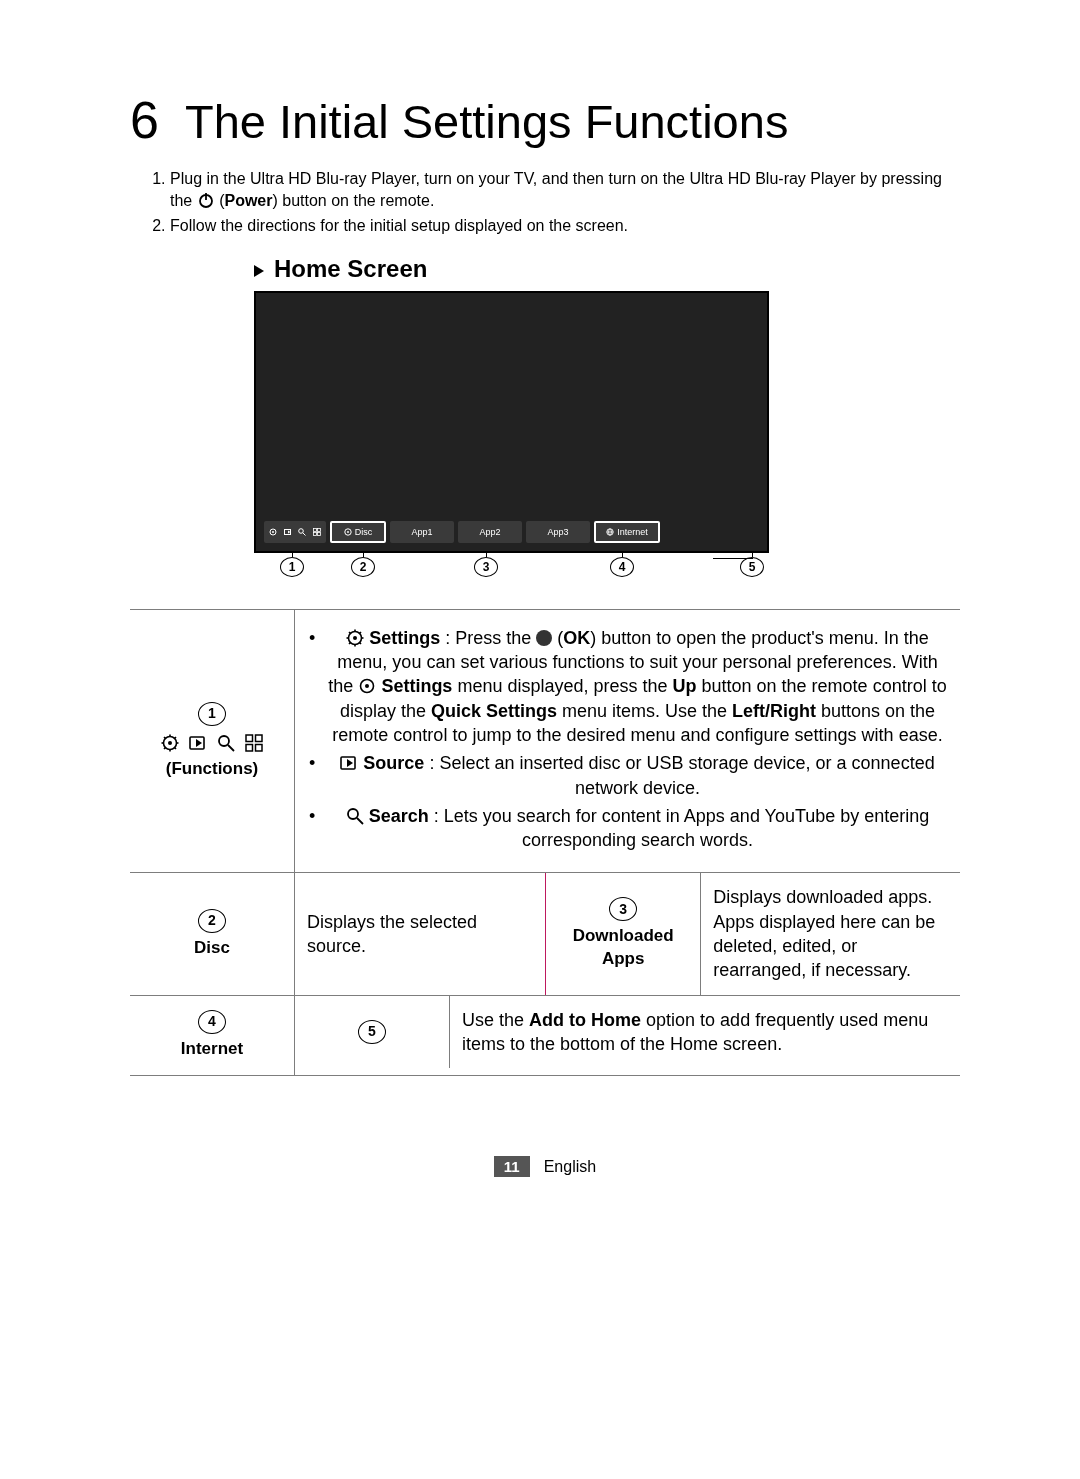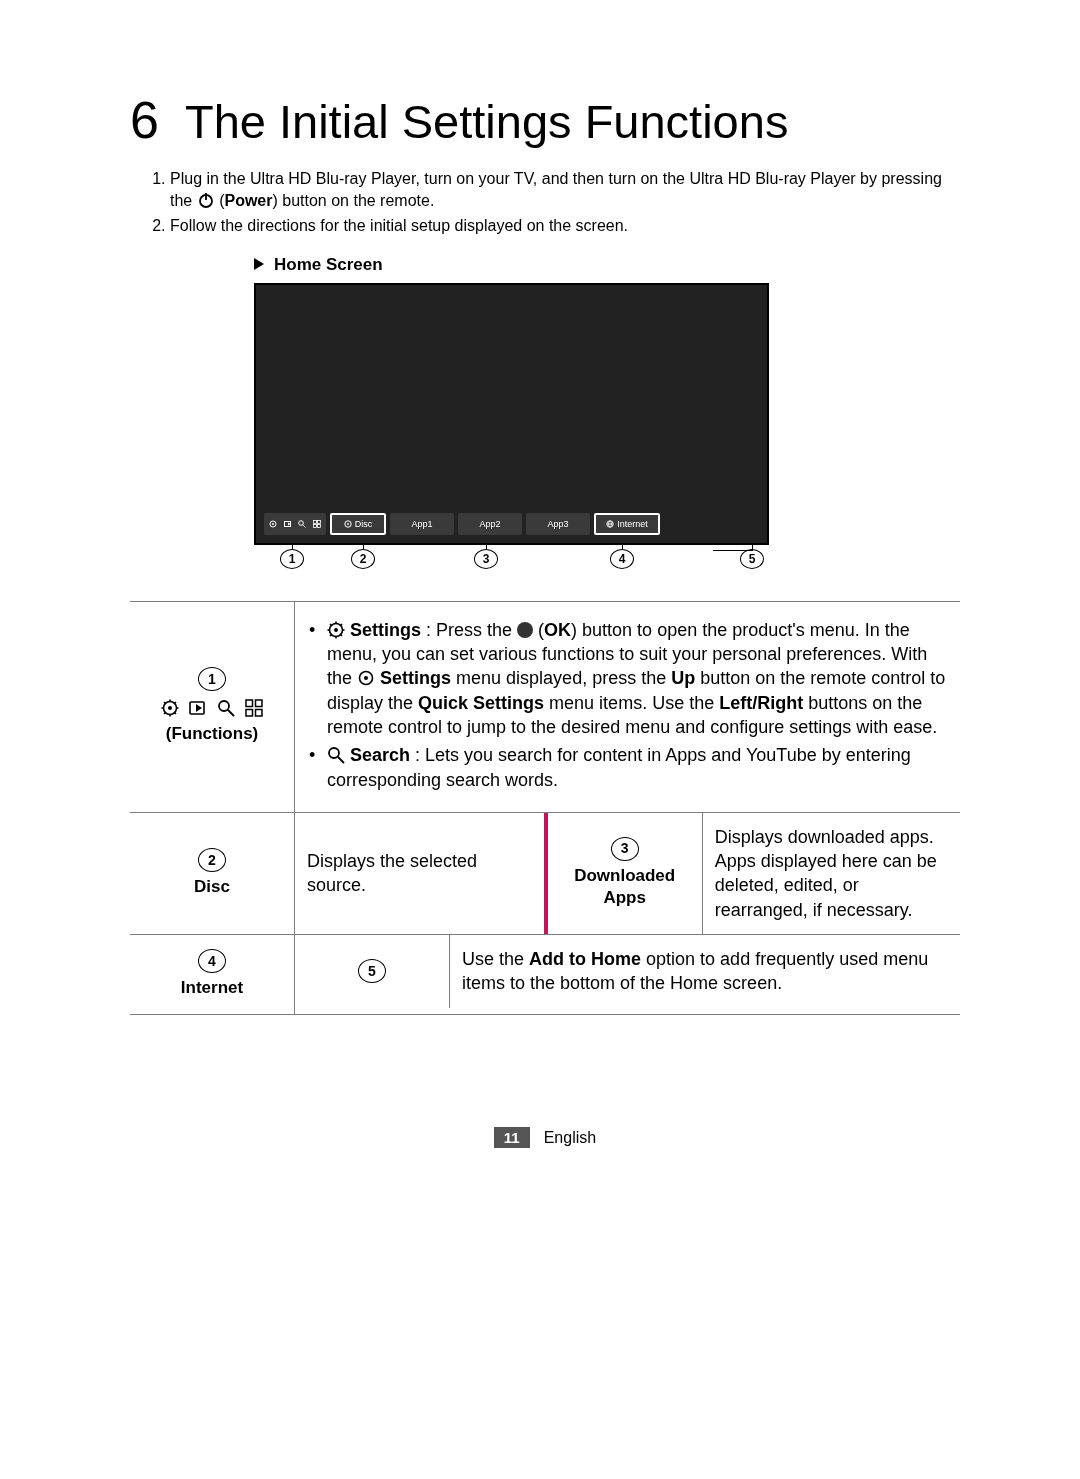--- a/index.html
+++ b/index.html
@@ -35,21 +35,21 @@
     margin-bottom: 4px;
   }
   .step-flex { display:inline; }
   .power-icon {
     display:inline-block;
     width:18px; height:18px;
     vertical-align:-3px;
   }
   .home-screen-label {
     font-weight: bold;
-    font-size: 17px;
+    font-size: 24px;
     margin: 18px 0 8px 124px;
   }
   .home-screen-label .tri {
     display:inline-block;
     width:0;height:0;
     border-top:6px solid transparent;
     border-bottom:6px solid transparent;
     border-left:10px solid #000;
     margin-right:10px;
     vertical-align:0px;
@@ -159,32 +159,32 @@
     font-size:14px;font-weight:bold;
     display:flex;align-items:center;justify-content:center;
   }
   .bub-dark {
     display:inline-block;
     width:16px;height:16px;border-radius:50%;
     background:#333; vertical-align:-2px;
   }
   .b { font-weight:bold; }
   .bullet-list{ list-style:none; margin:0; padding:0; }
-  .bullet-list li{ position:relative; padding-left:18px; margin-bottom:4px;}
+  .bullet-list li{ position:relative; padding-left:18px; margin-bottom:4px;text-align:center;}
   .bullet-list li::before{ content:"•"; position:absolute; left:0; top:0; font-size:18px;}
   .inline-ic { display:inline-block; width:18px;height:18px; vertical-align:-3px;}
 
   .split { display:flex; }
   .split > div { padding:12px 12px; }
-  .split .cL { flex:1.3; border-right:4px solid #be185d; display:flex; align-items:center; }
+  .split .cL { flex:1.3; border-right:1px solid #be185d; display:flex; align-items:center; }
   .split .cM { width:130px; flex:none; border-right:1px solid #7d7d7d; display:flex; flex-direction:column; align-items:center; justify-content:center; gap:4px; font-weight:bold; font-size:17px; text-align:center;}
   .split .cR { flex:1.35; }
 
   .footer {
-    margin-top:112px;
+    margin-top:80px;
     text-align:center;
     font-size:16px;
   }
   .footer .pg {
     display:inline-block;
     background:#555; color:#fff;
     padding:2px 10px;
     font-weight:bold;
     font-size:15px;
   }
@@ -351,20 +351,27 @@
                     <line x1="13.2" y1="4.8" x2="15" y2="3"></line>
                   </g>
                 </svg></span>
             <span class="b">Settings</span><span> : Press the </span><span class="bub-dark"></span> (<span class="b">OK</span><span>) button to open the product's menu. In the menu, you can set various functions to suit your personal preferences. With the </span><span class="inline-ic"><svg viewBox="0 0 18 18">
                   <circle cx="9" cy="9" r="6.5" fill="none" stroke="#000" stroke-width="1.6"></circle>
                   <circle cx="9" cy="9" r="2" fill="#000"></circle>
                 </svg></span> <span class="b">Settings</span><span> menu displayed, press the </span><span class="b">Up</span><span> button on the remote control to display the </span><span class="b">Quick Settings</span><span> menu items. Use the </span><span class="b">Left/Right</span><span> buttons on the remote control to jump to the desired menu and configure settings with ease.</span>
           </li>
           <li>
             <span class="inline-ic"><svg viewBox="0 0 18 18">
+                  <rect x="1" y="3" width="14" height="12" rx="1" fill="none" stroke="#000" stroke-width="1.6"></rect>
+                  <path d="M7 5 L13 9 L7 13 Z" fill="#000"></path>
+                </svg></span>
+            <span class="b">Source</span><span> : Select an inserted disc or USB storage device, or a connected network device.</span>
+          </li>
+          <li>
+            <span class="inline-ic"><svg viewBox="0 0 18 18">
                   <circle cx="7" cy="7" r="5" fill="none" stroke="#000" stroke-width="1.8"></circle>
                   <line x1="11" y1="11" x2="17" y2="17" stroke="#000" stroke-width="1.8"></line>
                 </svg></span>
             <span class="b">Search</span><span> : Lets you search for content in Apps and YouTube by entering corresponding search words.</span>
           </li>
         </ul>
       </div>
     </div>
 
     <div class="info-row">

